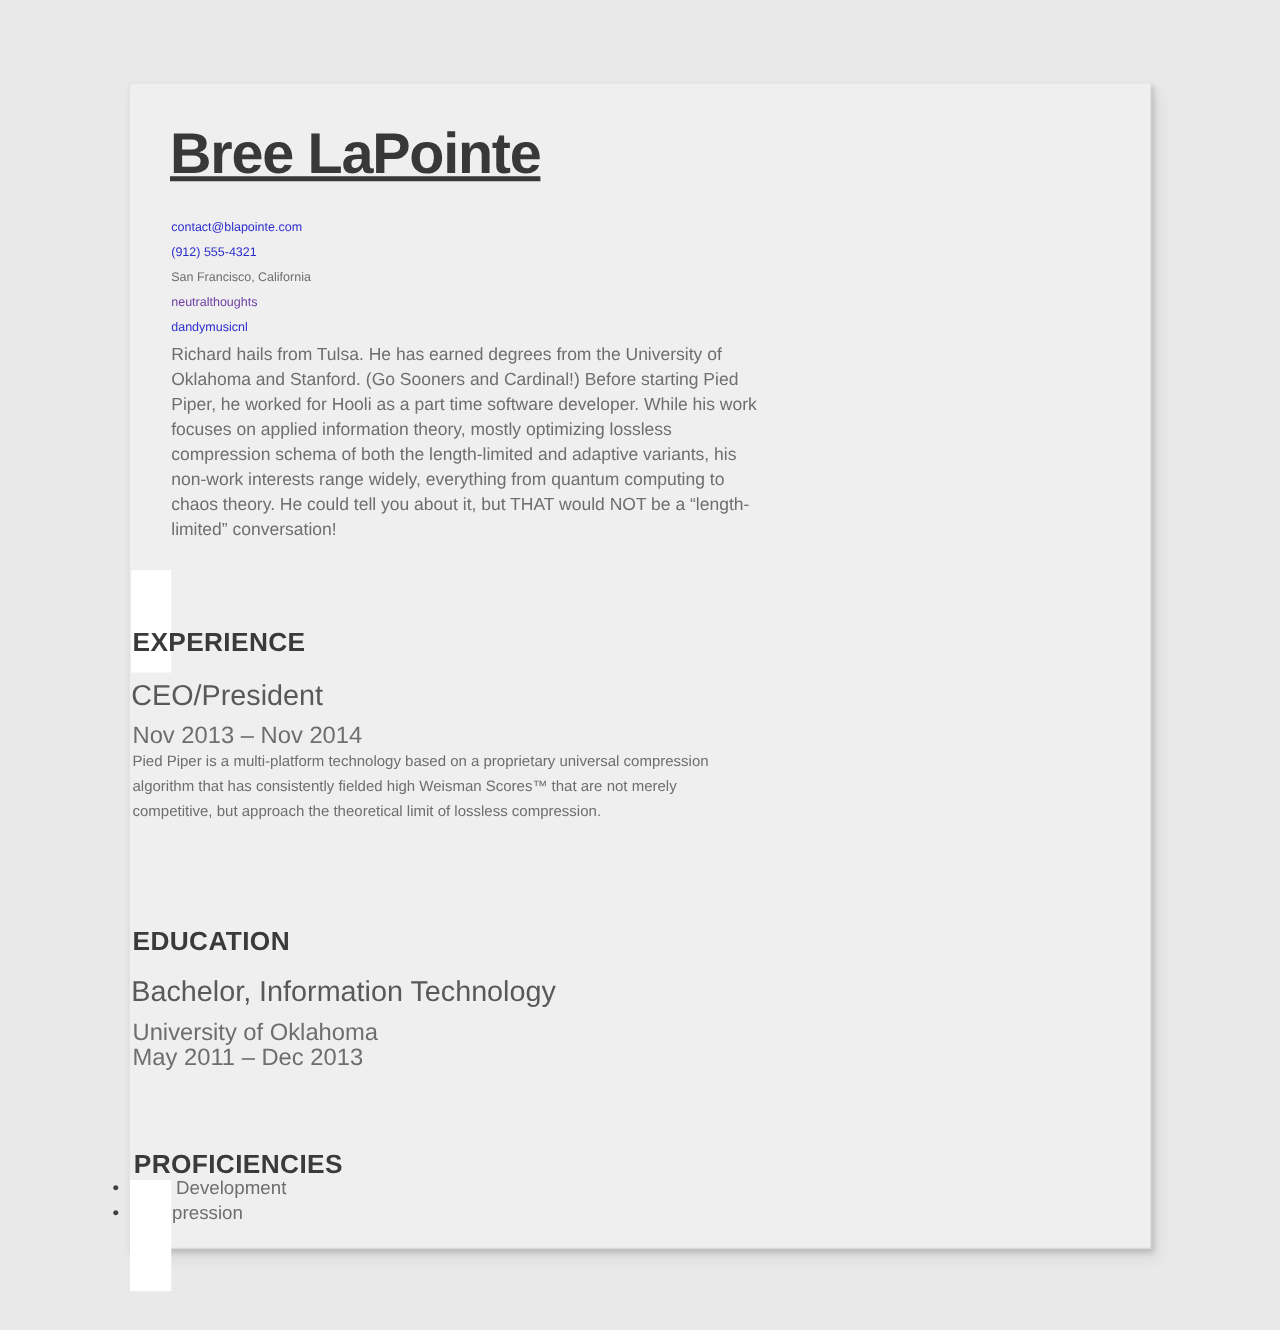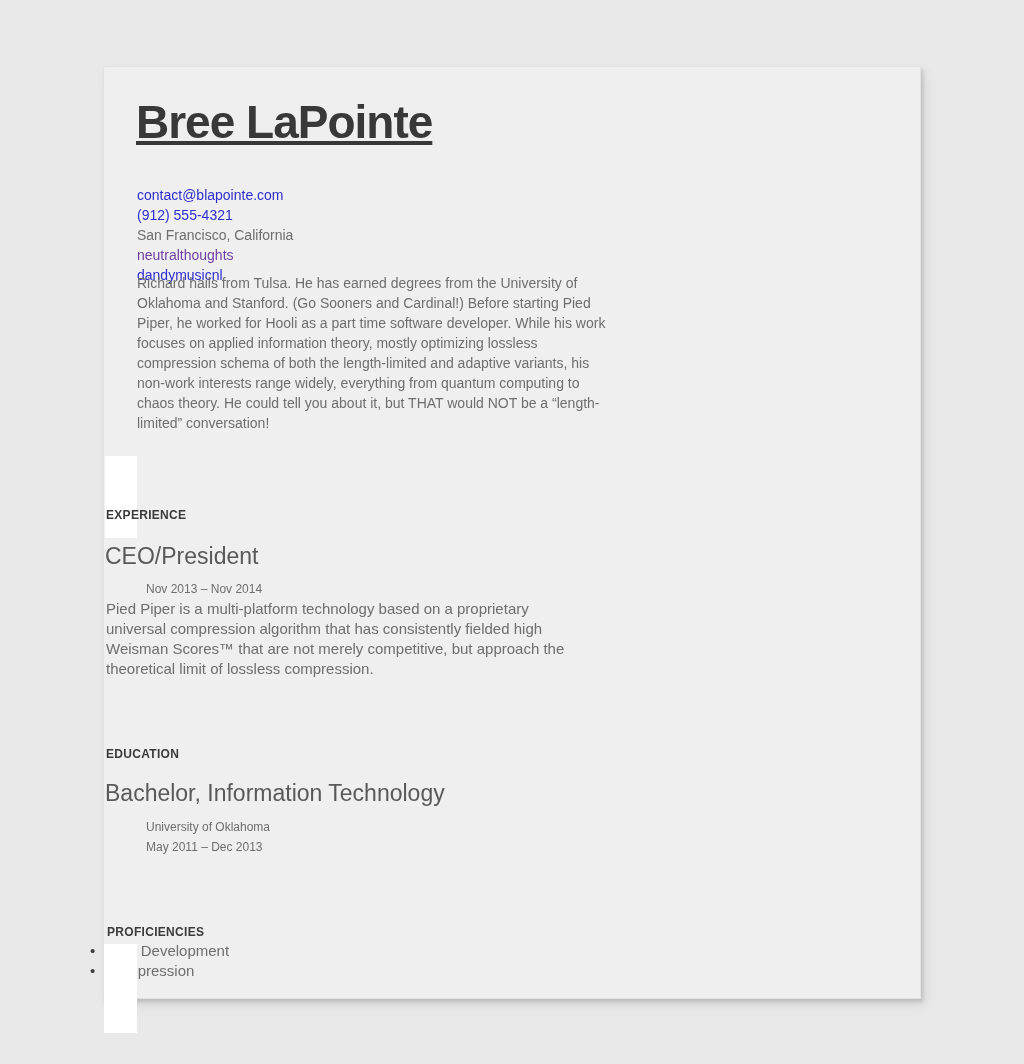--- a/index.html
+++ b/index.html
@@ -34,56 +34,56 @@
   }
   .overlay-box.box1{left:1px; top:389px; width:32px; height:82px; z-index:0;}
   .overlay-box.box2{left:0px; top:877px; width:33px; height:89px; z-index:2;}
 
   .doc-title{
     position:absolute; left:32px; top:28px;
     font-size:46px; font-weight:700; letter-spacing:-1px;
     color:var(--title); line-height:1.2; white-space:nowrap;text-decoration:underline;
   }
   .contact{
-    position:absolute; left:33px; top:118px;
-    font-size:14px; line-height:20px; color:var(--body);
+    position:absolute; left:33px; top:106px;
+    font-size:10px; line-height:20px; color:var(--body);
   }
   .contact a{text-decoration:none; display:block;}
   .link-blue{color:var(--link-blue);}
   .link-purple{color:var(--link-purple);}
   .contact .plain{color:var(--body);}
   .summary{
     position:absolute; left:33px; top:206px; width:482px;
     font-size:14px; line-height:20px; color:var(--body);
   }
   .section-heading{
     position:absolute;
-    font-size:12px; font-weight:700; letter-spacing:0.3px;
+    font-size:21px; font-weight:700; letter-spacing:0.3px;
     color:var(--heading); line-height:20px;
   }
   .h-exp{left:2px; top:438px;}
   .h-edu{left:2px; top:677px;}
   .h-prof{left:3px; top:855px;}
   .item-title{
     position:absolute;
     font-size:23px; font-weight:400; color:#595959; line-height:30px;
     white-space:nowrap;
   }
   .t-ceo{left:1px; top:474px;}
   .t-bach{left:1px; top:711px;}
   .meta{
     position:absolute;
-    font-size:12px; line-height:20px; color:var(--body); white-space:nowrap;margin-left:40px;
+    font-size:19px; line-height:20px; color:var(--body); white-space:nowrap;
   }
   .m-expdates{left:2px; top:512px;}
   .m-school{left:2px; top:750px;}
   .m-edudates{left:2px; top:770px;}
   .desc{
     position:absolute; left:2px; top:532px; width:474px;
-    font-size:15px; line-height:20px; color:var(--body);
+    font-size:12px; line-height:20px; color:var(--body);
   }
   .prof-list{
     position:absolute; left:2px; top:874px;
     list-style:none;
     font-size:15px; line-height:20px; color:var(--body);
   }
   .prof-list li{position:relative;}
   .prof-list li .bullet{
     position:absolute; left:-16px; top:0;
     color:#3f3f3f;

